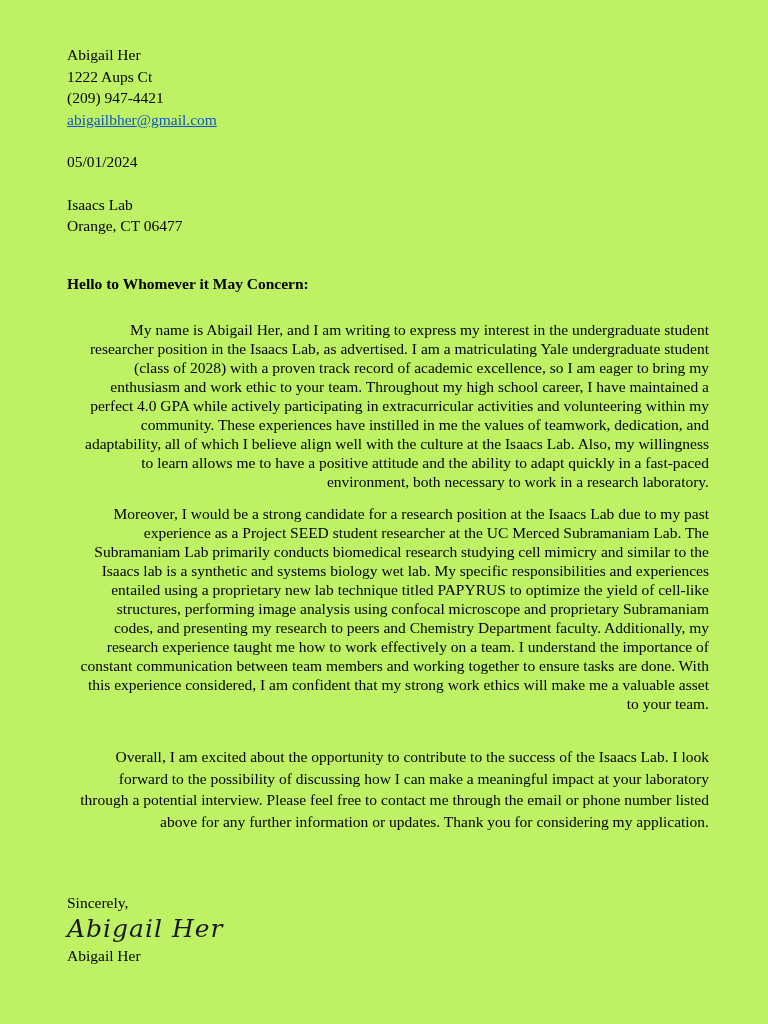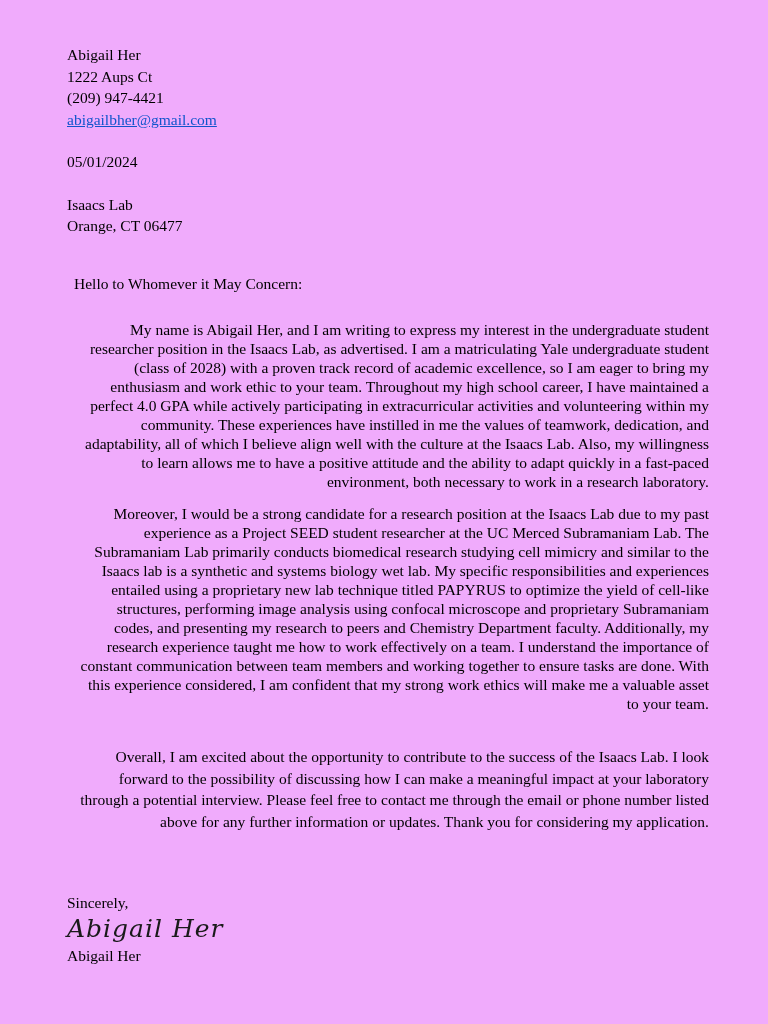--- a/index.html
+++ b/index.html
@@ -4,42 +4,42 @@
 <style>
   html, body {
     margin: 0;
     padding: 0;
     background: #ffffff;
   }
   .page {
     position: relative;
     width: 768px;
     height: 1024px;
-    background: #f0abfc;
+    background: #bef264;
     font-family: "Liberation Serif", "DejaVu Serif", serif;
     color: #000000;
     font-size: 15.5px;
     box-sizing: border-box;
     padding: 44px 46px 0 67px;
     overflow: hidden;
   }
   .block {
     line-height: 21.5px;
   }
   .sender-block { margin-bottom: 21px; }
   .date-line { margin-bottom: 21px; }
   .recipient-block { margin-bottom: 36px; }
   .email-link {
     color: #1155cc;
     text-decoration: underline;
     cursor: pointer;
   }
   .salutation {
-    font-weight: normal;
-    margin: 21px 0 0 7px;
+    font-weight: bold;
+    margin: 21px 0 0 0;
     line-height: 21.5px;
   }
   .body-paragraph {
     margin: 13px;
     line-height: 19px;
     text-align: right;
   }
   .p1 { margin-top: 26px; }
   .p2 { margin-top: 11px; }
   .p3 {

